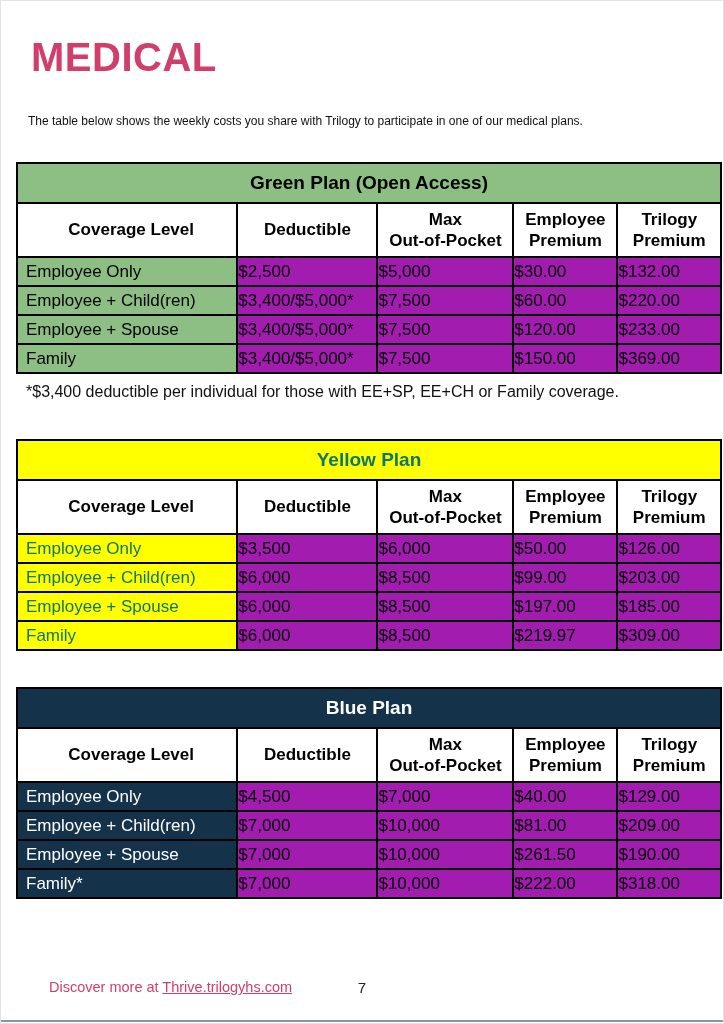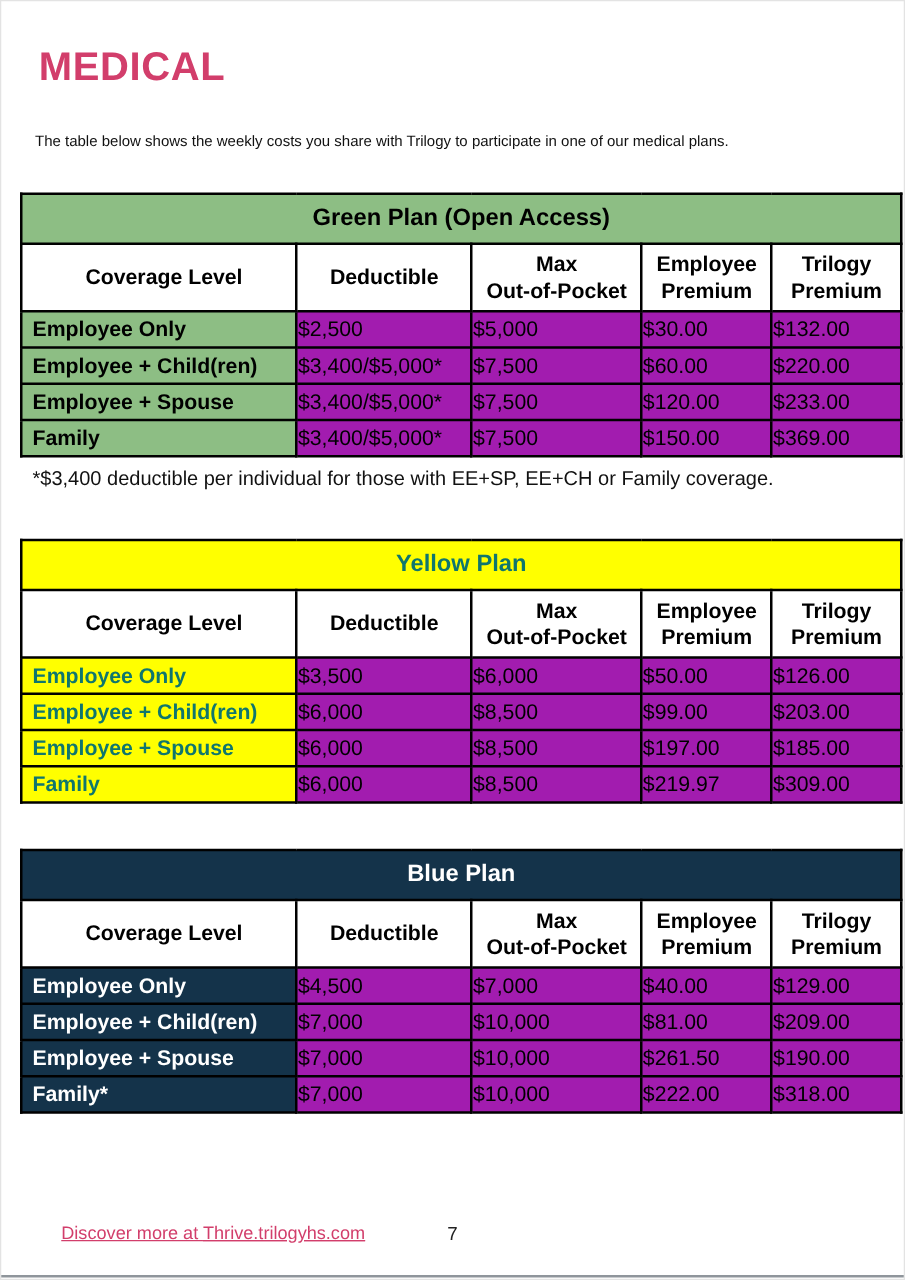--- a/index.html
+++ b/index.html
@@ -11,21 +11,21 @@
     font-family: "Liberation Sans", "DejaVu Sans", sans-serif;
     color: #1a1a1a;
     overflow: hidden;
   }
   .page {
     position: absolute; inset: 0;
     border: 1px solid #e3e3e3;
   }
   .page-title {
     margin: 36px 0 0 30px;
-    font-size: 32px;
+    font-size: 40px;
     font-weight: bold;
     letter-spacing: 0.5px;
     color: var(--accent-pink);
     line-height: 1;
   }
   .intro {
     margin: 36px 15px 0 27px;
     max-width: 672px;
     font-size: 12px;
     line-height: 1.42;
@@ -45,21 +45,21 @@
   }
   table.plan .title-cell {
     height: 40px;
     font-size: 19px;
     font-weight: bold;
     text-align: center;
   }
   table.plan .cols th { height: 54px; font-weight: bold; text-align: center; white-space: pre-line; line-height: 1.25; background: #ffffff; color: #000; }
   table.plan .cols th.label-col { text-align: center; padding-left: 8px; }
   table.plan tbody td { height: 29px; text-align: left; background: #a21caf; color: #000; }
-  table.plan tbody td.rowlabel { text-align: left; padding-left: 8px; font-weight: bold; }
+  table.plan tbody td.rowlabel { text-align: left; padding-left: 8px; font-weight: normal; }
 
   .t-green .shade  { background: var(--green-bg);  color: #000000; }
   .t-yellow .shade { background: var(--yellow-bg); color: #0f766e; }
   .t-blue .shade   { background: var(--navy-bg);   color: #ffffff; }
 
   .mt-green  { margin-top: 32px; }
   .mt-yellow { margin-top: 38px; }
   .mt-blue   { margin-top: 36px; }
 
   .footnote {
@@ -72,21 +72,20 @@
     position: absolute;
     left: 0; right: 0;
     top: 978px;
     height: 22px;
     font-size: 14.5px;
   }
   .footer .discover {
     position: absolute;
     left: 48px;
     color: var(--accent-pink);
-    text-decoration: underline;
   }
   .footer .discover a, .footer .thrive-link {
     color: var(--accent-pink);
     text-decoration: underline;
     cursor: pointer;
   }
   .footer .page-number {
     position: absolute;
     left: 50%;
     transform: translateX(-50%);

